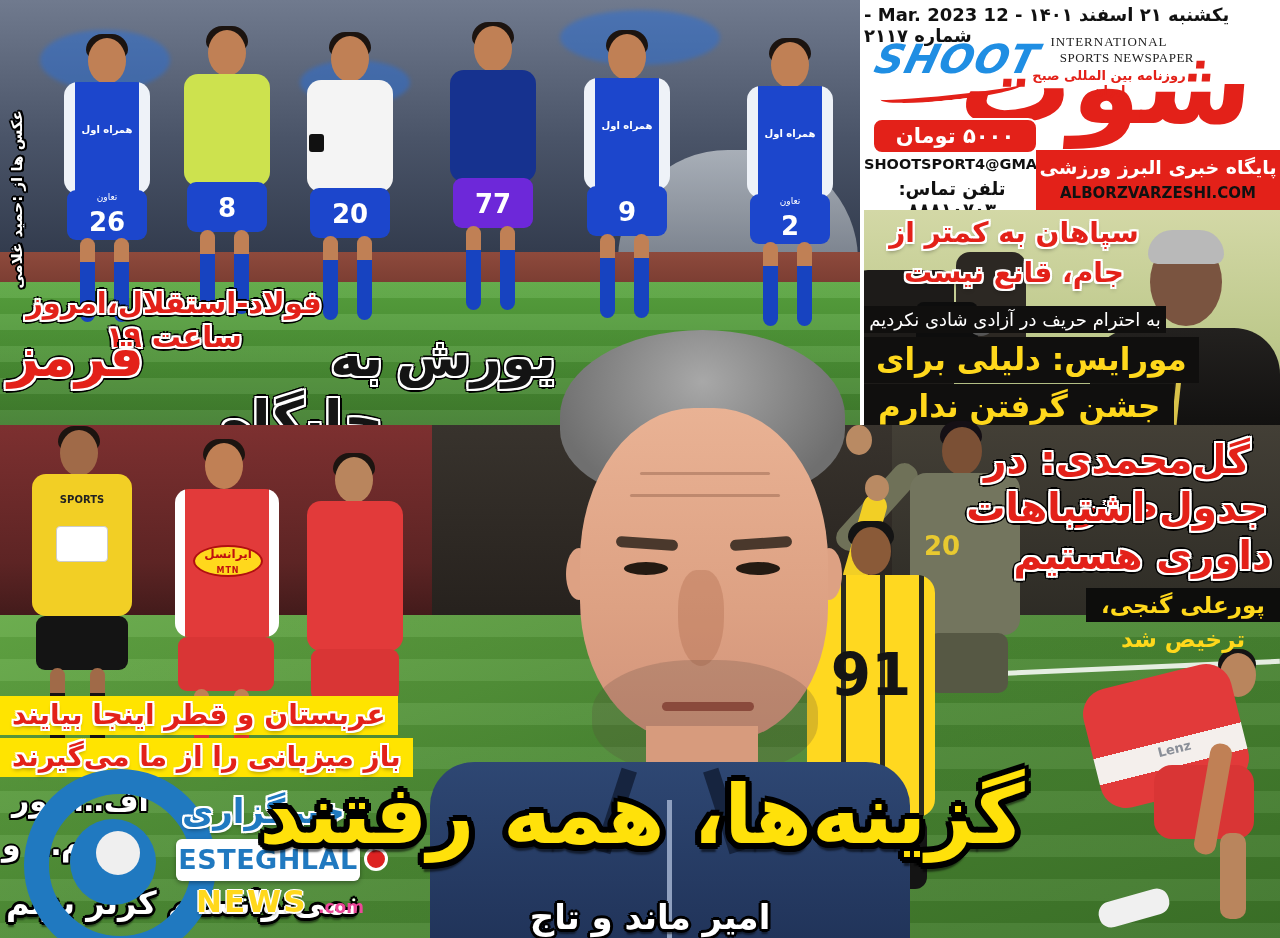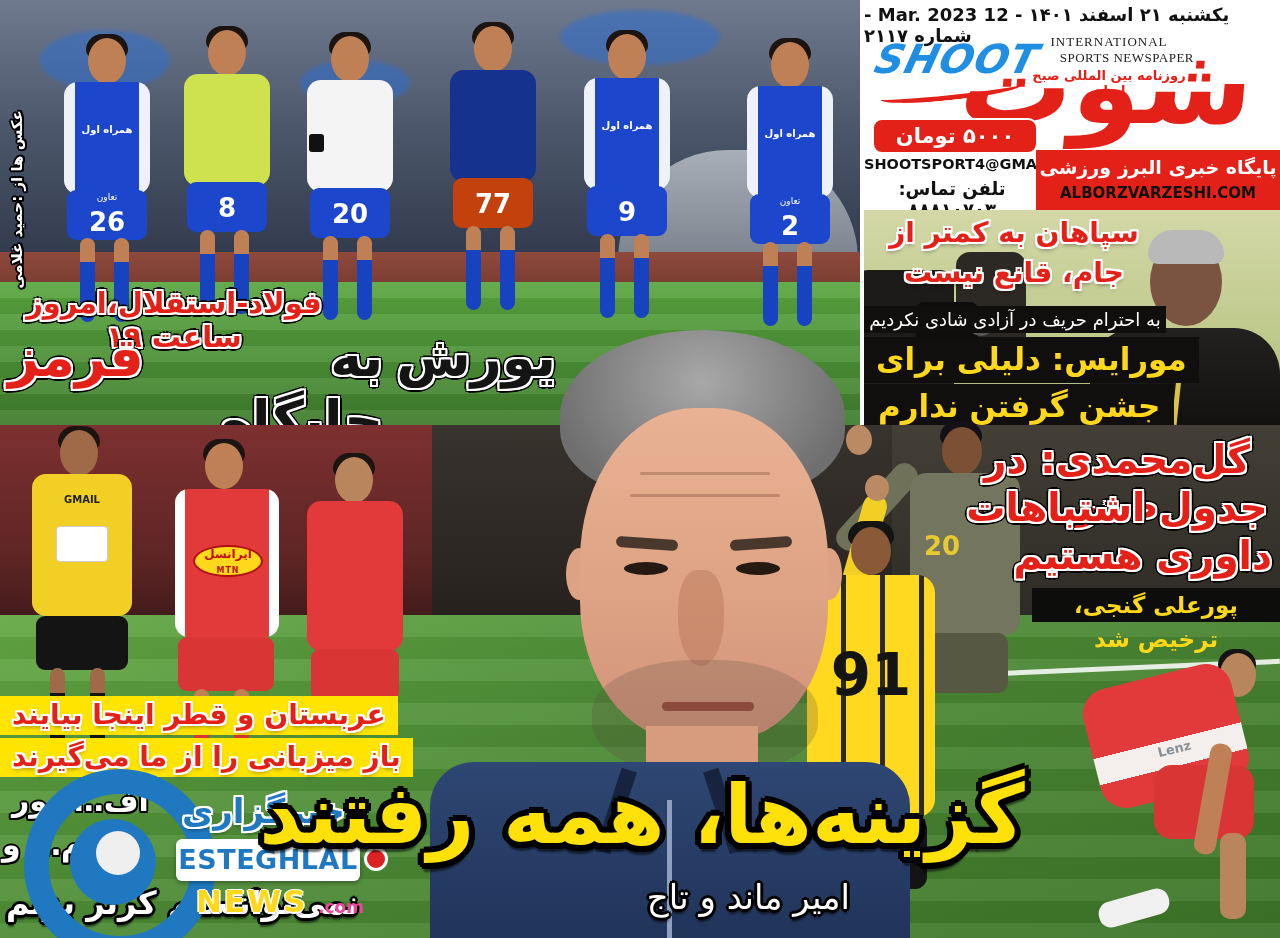--- a/index.html
+++ b/index.html
@@ -129,21 +129,21 @@
   #g-jacket{left:0;top:432px;width:480px;height:176px;border-radius:44px 44px 0 0;
      background:linear-gradient(180deg,#2e4773 0%,#21345a 100%);}
   #g-collar-l{left:178px;top:438px;width:16px;height:86px;background:#16243f;transform:rotate(18deg);}
   #g-collar-r{left:286px;top:438px;width:16px;height:86px;background:#16243f;transform:rotate(-18deg);}
   #g-zip{left:237px;top:470px;width:5px;height:138px;background:#8fa0bf;}
 
   
   #gol1{right:8px;top:12px;width:310px;text-align:center;font-size:39px;font-weight:800;color:#e32119;direction:rtl;z-index:5;}
   #gol2{right:8px;top:60px;width:310px;text-align:center;font-size:39px;font-weight:800;color:#e32119;direction:rtl;z-index:5;}
   #gol3{right:8px;top:108px;width:310px;text-align:right;font-size:39px;font-weight:800;color:#e32119;direction:rtl;z-index:5;}
-  #gol-strip{right:0;top:163px;width:248px;height:34px;background:#0d0d0c;color:#ffd81c;
+  #gol-strip{right:0;top:163px;width:194px;height:34px;background:#0d0d0c;color:#ffd81c;
      font-size:23px;font-weight:800;text-align:center;line-height:34px;direction:rtl;z-index:5;}
   #ls1{left:0;top:271px;background:#ffe400;color:#e32119;font-size:28px;font-weight:800;
      padding:2px 12px 4px;direction:rtl;z-index:5;}
   #ls2{left:0;top:313px;background:#ffe400;color:#e32119;font-size:28px;font-weight:800;
      padding:2px 12px 4px;direction:rtl;z-index:5;}
   #ob1{left:12px;top:358px;font-size:30px;font-weight:800;color:#fff;direction:rtl;z-index:4;}
   #ob2{left:2px;top:402px;font-size:30px;font-weight:800;color:#fff;direction:rtl;z-index:4;}
   #last-line{left:6px;top:459px;font-size:32px;font-weight:800;color:#fff;direction:rtl;z-index:5;}
 
   
@@ -156,22 +156,22 @@
      box-shadow:0 2px 4px rgba(0,0,0,.35);text-align:center;}
   #wm-brand{font-size:27px;font-weight:800;color:#2079c0;line-height:42px;letter-spacing:.5px;}
   #wm-reddot{left:364px;top:408px;width:24px;height:24px;border-radius:50%;background:#d22;border:3px solid #fff;}
   #wm-news{left:196px;top:444px;font-size:31px;font-weight:800;color:#ffd81c;letter-spacing:2px;
      text-shadow:1.5px 0 0 #fff,-1.5px 0 0 #fff,0 1.5px 0 #fff,0 -1.5px 0 #fff,0 3px 3px rgba(0,0,0,.4);}
   #wm-dom{left:318px;top:458px;font-size:17px;font-weight:700;color:#ec4899;}
 
   
   #main-h{left:252px;top:338px;width:780px;margin:0;text-align:center;direction:rtl;
      font-size:82px;line-height:104px;font-weight:800;color:#ffe10a;z-index:7;}
-  #main-sub{left:450px;top:452px;width:400px;text-align:right;direction:rtl;
-     font-size:34px;font-weight:400;color:#fff;z-index:7;}
+  #main-sub{left:450px;top:472px;width:400px;text-align:center;direction:rtl;
+     font-size:34px;font-weight:700;color:#fff;z-index:7;}
 
   
   .oval-sp{border-radius:50%;background:#ffd81c;border:2px solid #b01010;text-align:center;color:#c01010;
      font-weight:800;direction:rtl;}
 </style>
 </head>
 <body>
 
 <div id="page">
 
@@ -221,21 +221,21 @@
         <span class="p numb" style="top:2px">20</span>
       </div>
       <div class="p leg" style="left:28px;top:200px"></div>
       <div class="p leg" style="left:62px;top:200px"></div>
     </div>
 
     <div class="fig" style="left:438px;top:26px;width:110px;height:300px">
       <div class="p hair" style="left:34px;top:-4px"></div>
       <div class="p head" style="left:36px;top:0"></div>
       <div class="p torso" style="left:12px;top:44px;width:86px;height:112px;background:#16328f"></div>
-      <div class="p shorts" style="left:15px;top:152px;width:80px;height:50px;background:#c2410c">
+      <div class="p shorts" style="left:15px;top:152px;width:80px;height:50px;background:#6d28d9">
         <span class="p numb" style="top:2px">77</span>
       </div>
       <div class="p leg" style="left:28px;top:200px"></div>
       <div class="p leg" style="left:62px;top:200px"></div>
     </div>
 
     <div class="fig" style="left:572px;top:34px;width:110px;height:300px">
       <div class="p hair" style="left:34px;top:-4px"></div>
       <div class="p head" style="left:36px;top:0"></div>
       <div class="p torso torso-blue" style="left:12px;top:44px;width:86px;height:112px">
@@ -311,21 +311,21 @@
     <div id="bp-board" class="abs"></div>
     <div id="bp-pitch" class="abs">
         <div class="mow"></div>
       </div>
     <div id="bp-line" class="abs"></div>
 
     <div class="fig" style="left:12px;top:5px;width:140px;height:340px;z-index:2">
       <div class="p hair" style="left:46px;top:-4px"></div>
       <div class="p head" style="left:48px;top:0;background:#a06a48"></div>
       <div class="p torso" style="left:20px;top:44px;width:100px;height:142px;background:#f2cf25">
-        <span class="p" style="left:0;top:20px;width:100%;text-align:center;color:#222;font-size:10px;font-weight:700">GMAIL</span>
+        <span class="p" style="left:0;top:20px;width:100%;text-align:center;color:#222;font-size:10px;font-weight:700">SPORTS</span>
         <span class="p" style="left:24px;top:52px;width:52px;height:36px;background:#fff;border-radius:4px;border:1px solid #ccc"></span>
       </div>
       <div class="p shorts" style="left:24px;top:186px;width:92px;height:54px;background:#141414"></div>
       <div class="p leg" style="left:38px;top:238px;background:linear-gradient(180deg,#a06a48 0 30%,#141414 30%)"></div>
       <div class="p leg" style="left:78px;top:238px;background:linear-gradient(180deg,#a06a48 0 30%,#141414 30%)"></div>
     </div>
 
     <div class="fig" style="left:150px;top:18px;width:154px;height:350px;z-index:2">
       <div class="p hair" style="left:53px;top:-4px"></div>
       <div class="p head" style="left:55px;top:0;background:#c08055"></div>

